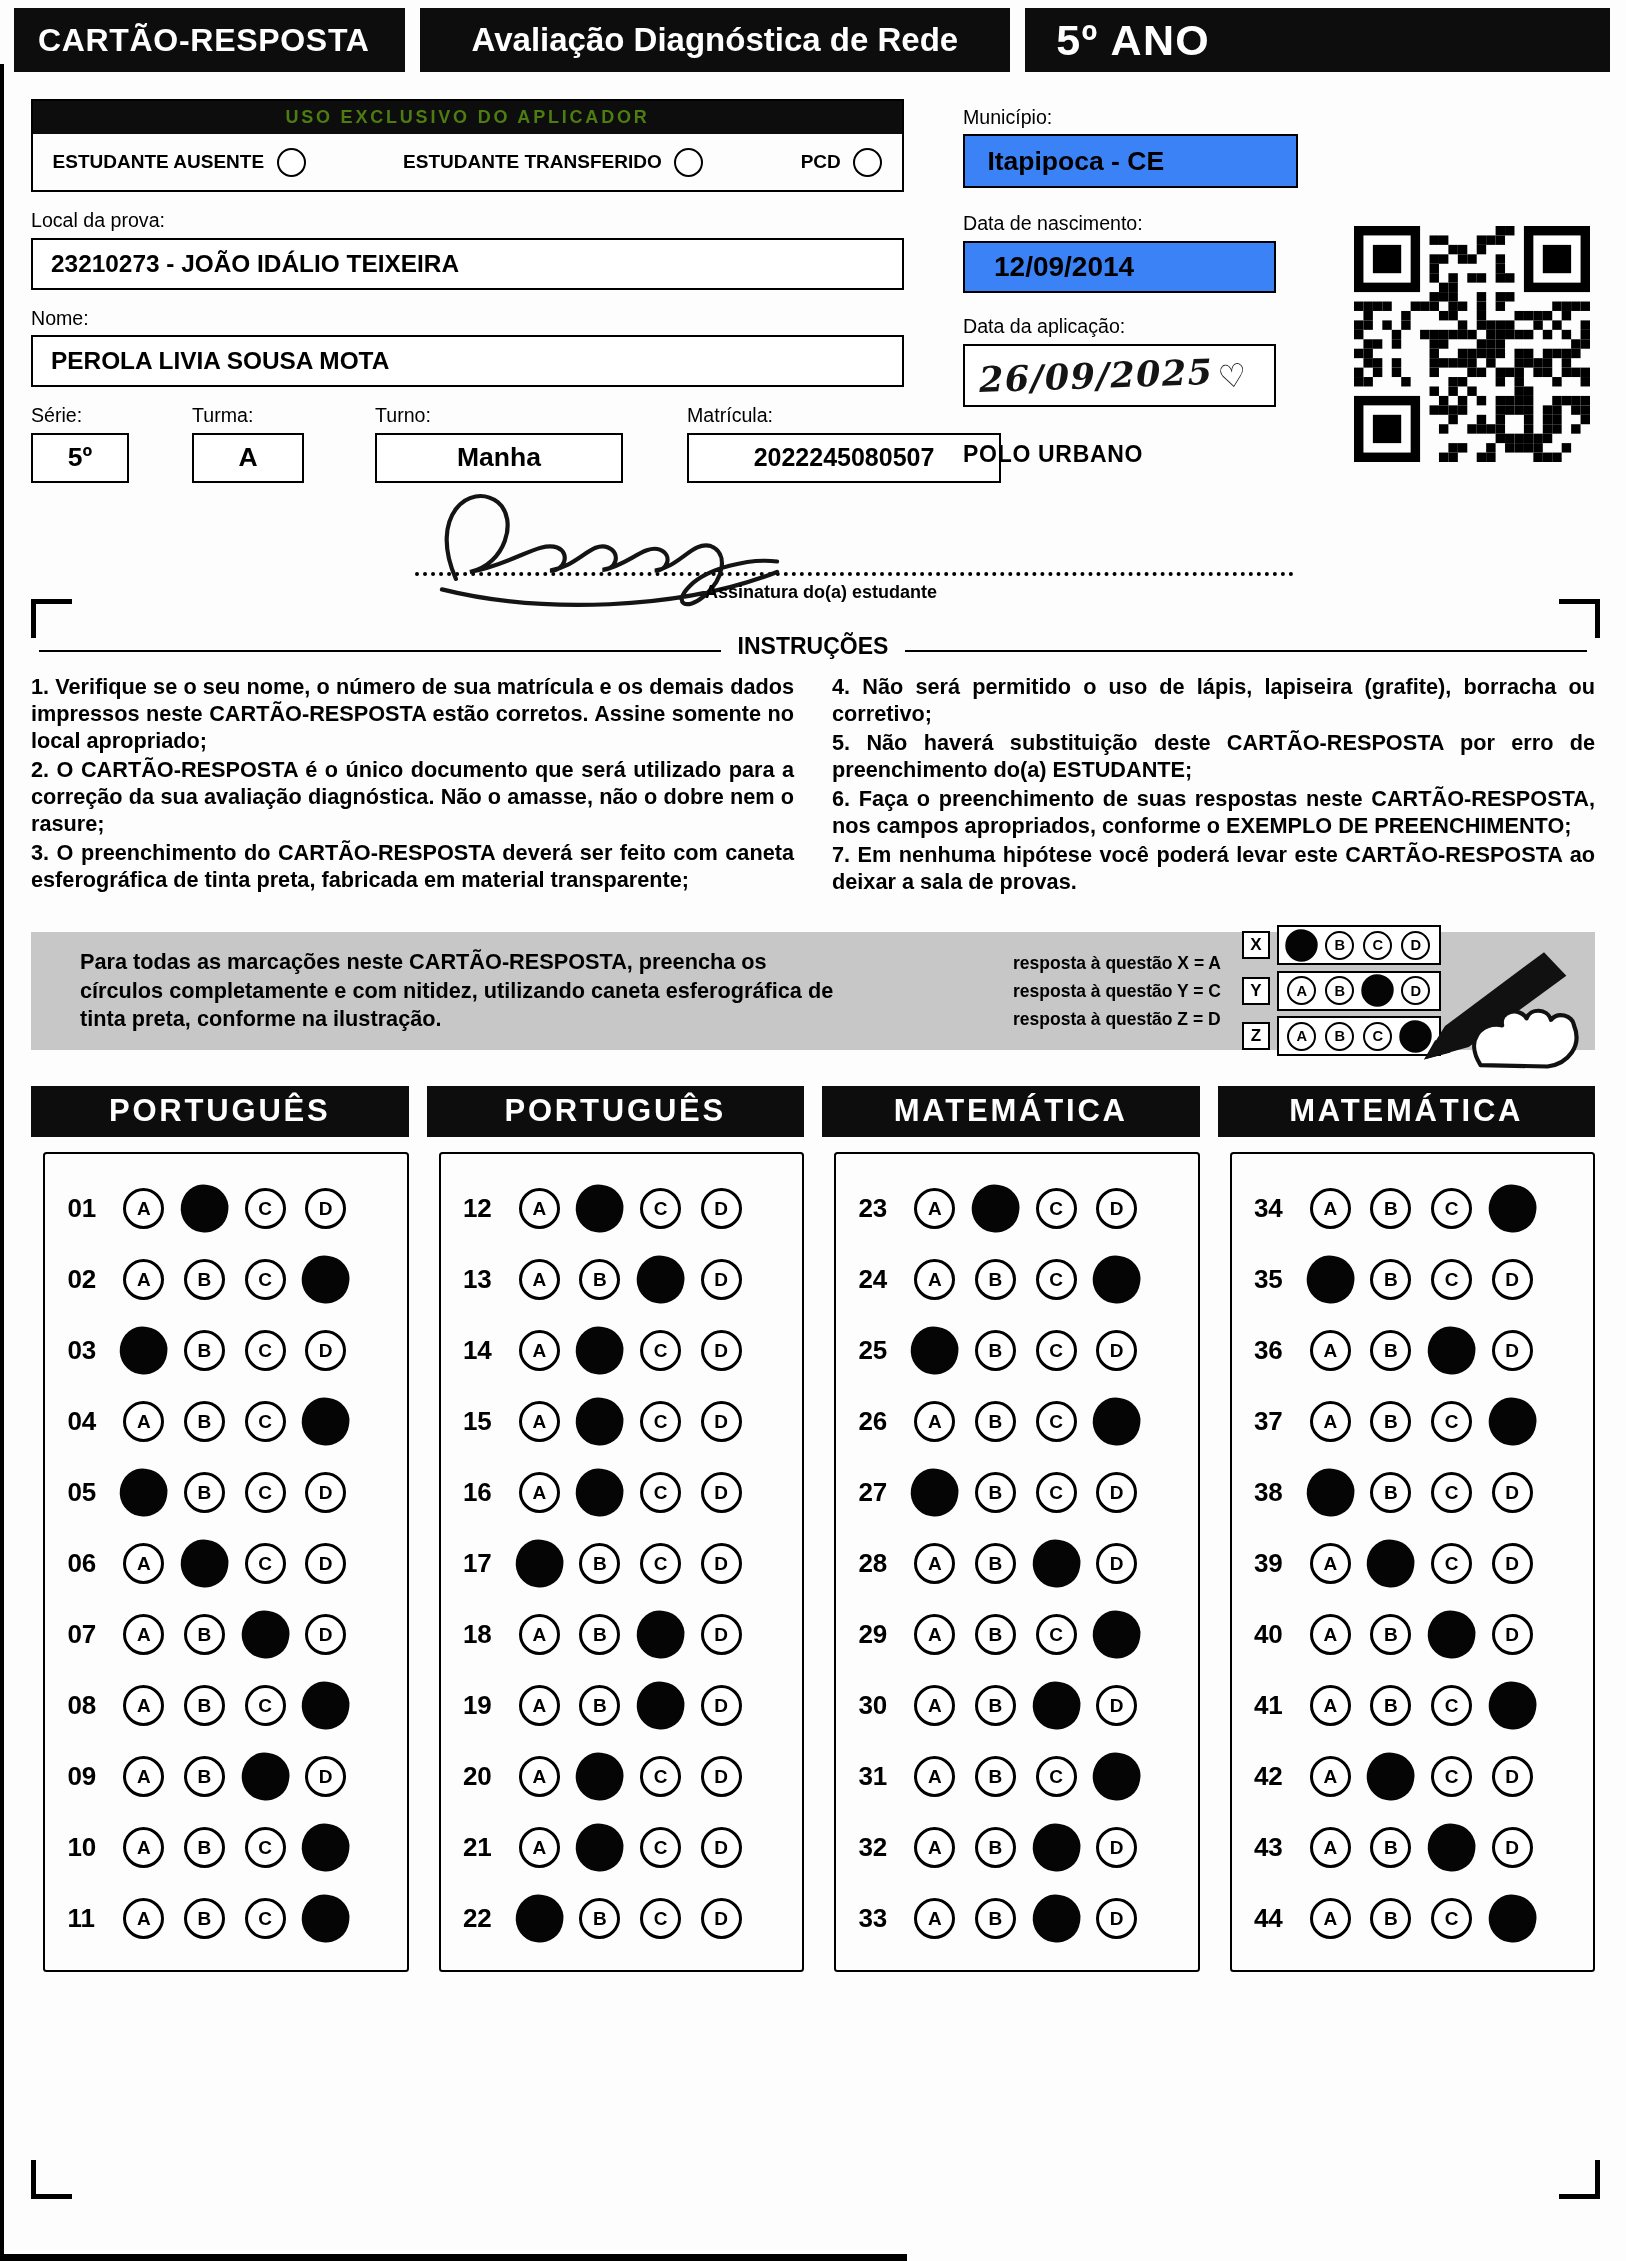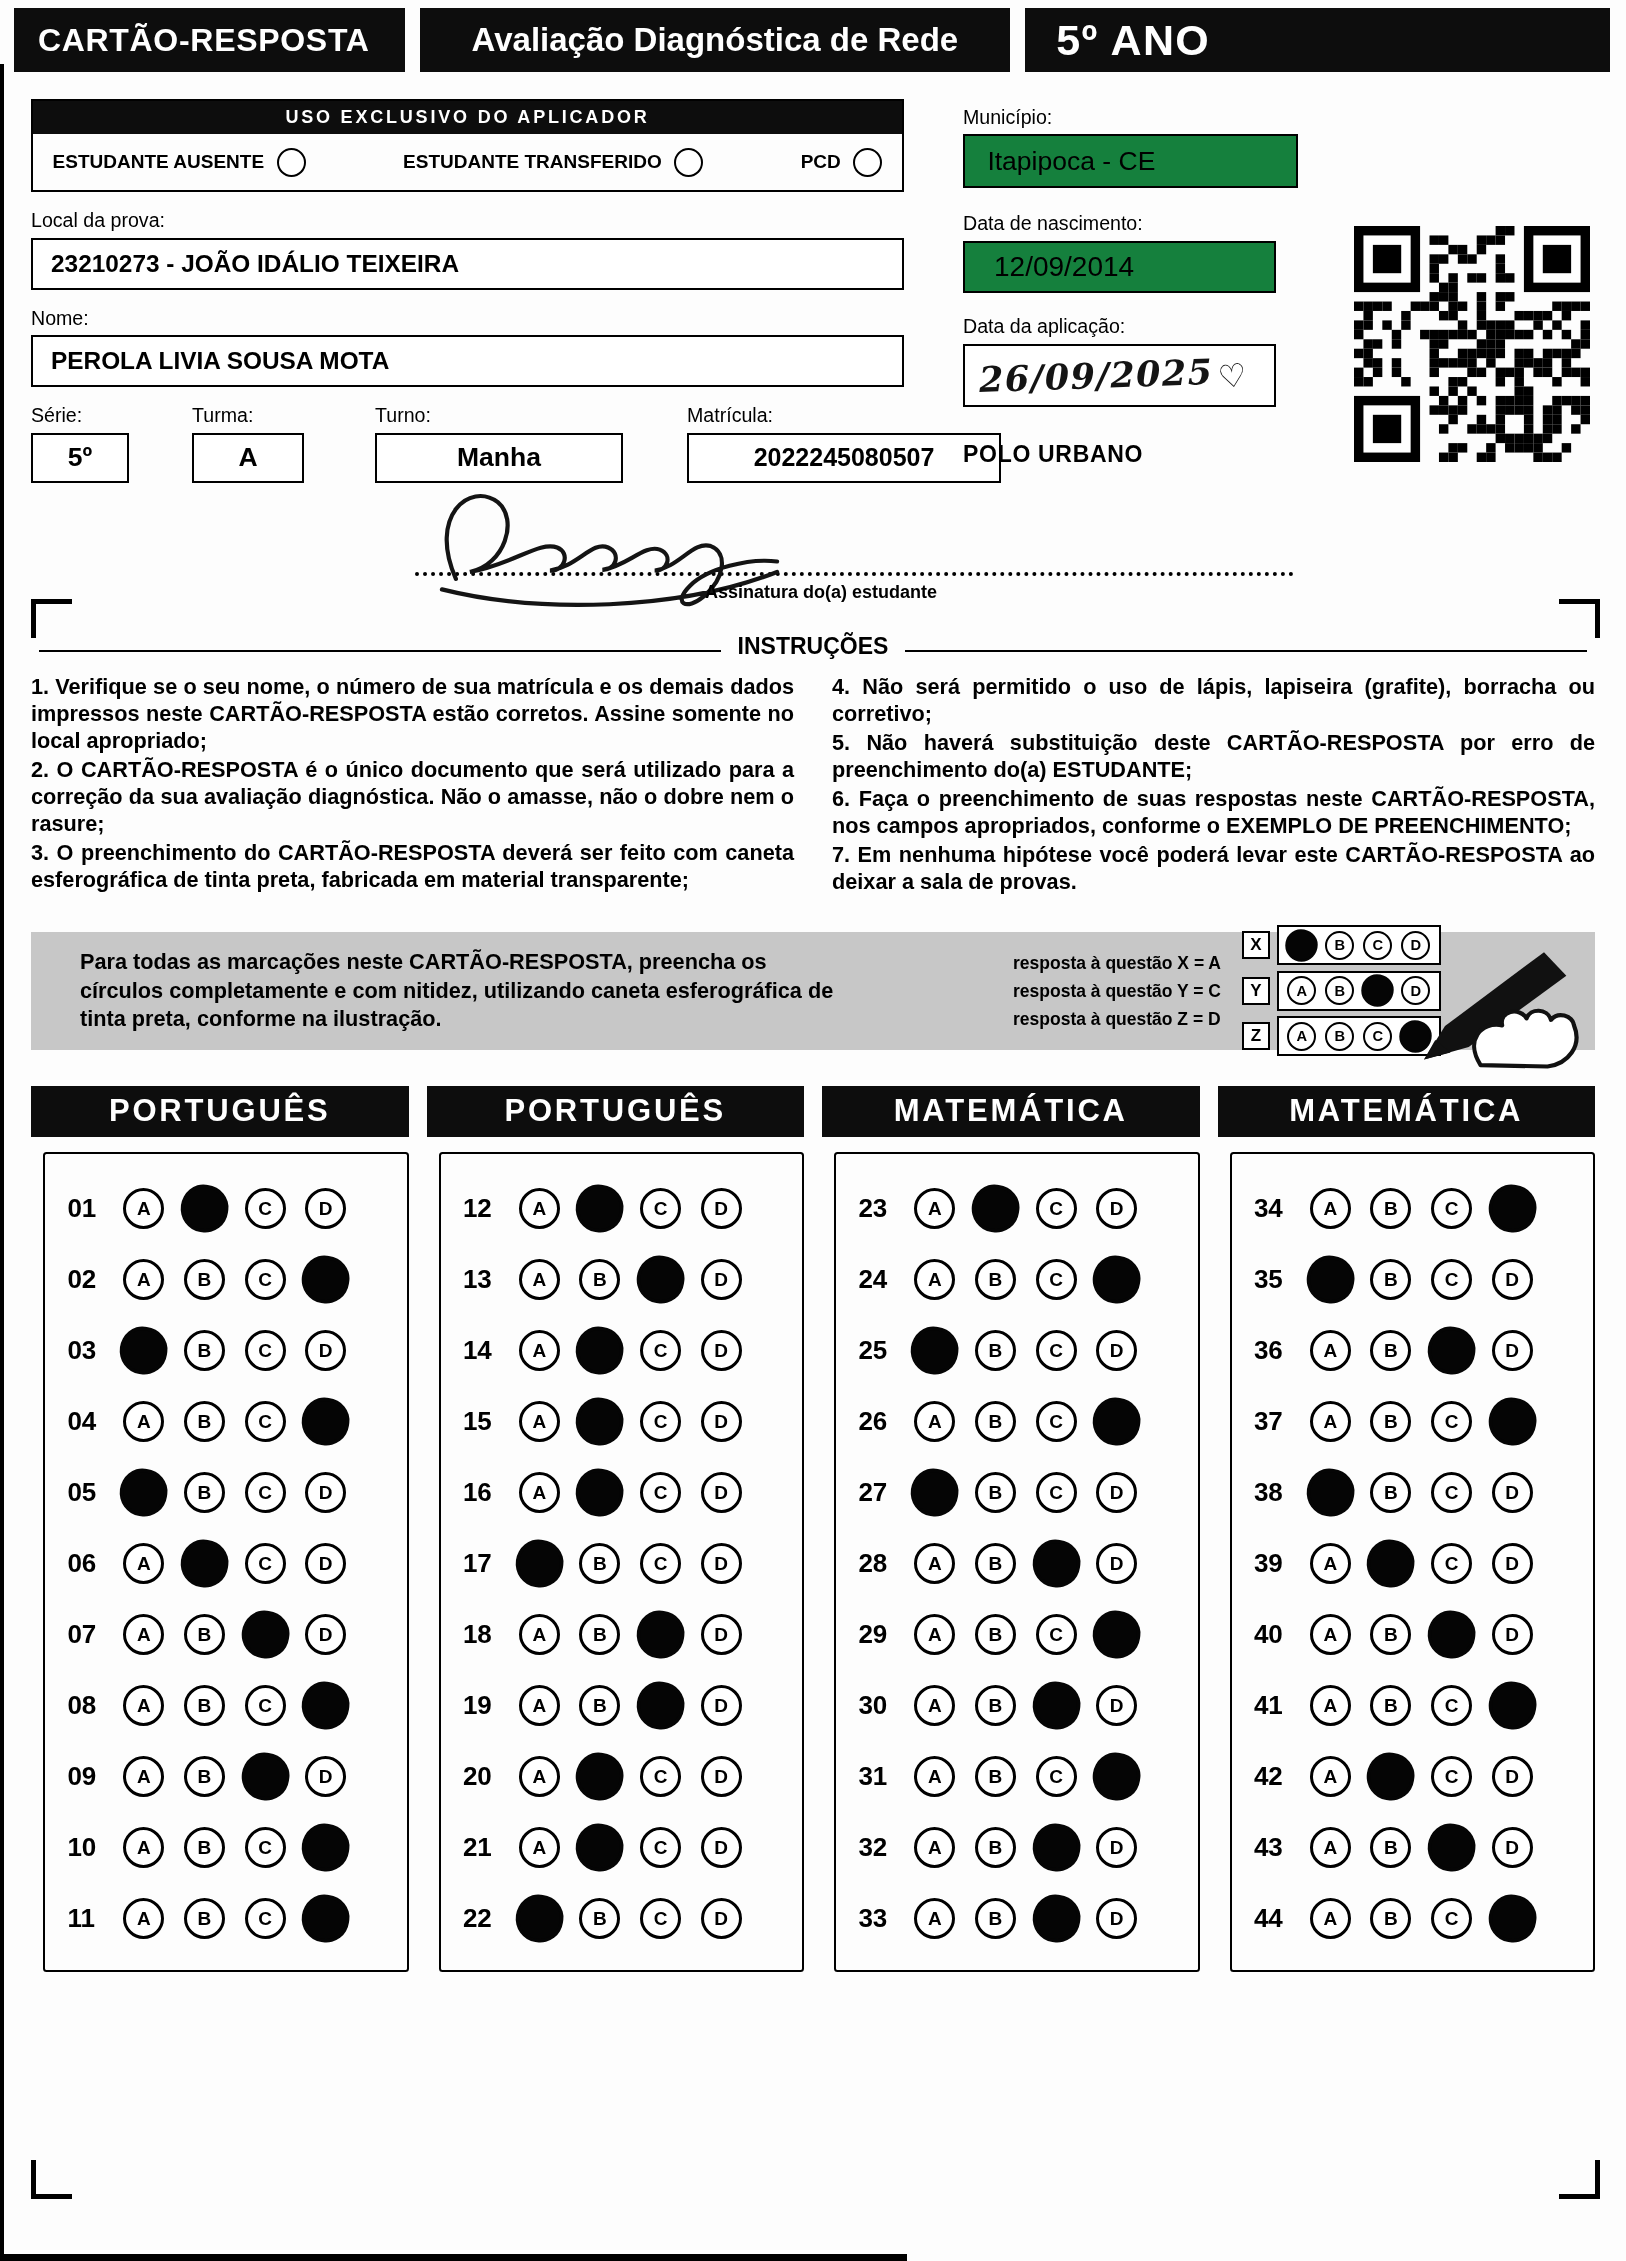--- a/index.html
+++ b/index.html
@@ -14,40 +14,40 @@
   .bar { background:#0d0d0d; color:#fff; display:flex; align-items:center; font-weight:bold; }
   .bar-left  { width:391px; padding-left:24.4px; font-size:32px; letter-spacing:0.7px; }
   .bar-center{ width:590px; justify-content:center; font-size:33px; }
   .bar-right { flex:1; padding-left:31px; font-size:43px; letter-spacing:1.4px; }
   
   .form-area { display:flex; }
   .form-left { width:873px; }
   .form-right{ width:349px; margin-left:59px; }
   .form-qr   { flex:1; padding-top:127px; padding-left:42px; }
   .aplicador { border:2.8px solid #000; }
-  .apl-title { background:#0d0d0d; color:#ffffff; text-align:center; font-weight:bold;
+  .apl-title { background:#0d0d0d; color:#4d7c0f; text-align:center; font-weight:bold;
                font-size:18px; letter-spacing:2.8px; padding:6.3px 0; }
   .apl-opts  { display:flex; align-items:center; justify-content:space-between; padding:13.3px 19.6px;border-radius:12px; }
   .apl-opt   { display:flex; align-items:center; gap:12.6px; }
   .apl-label { font-size:19px; font-weight:bold; }
   .apl-circle{ width:29px; height:29px; border:2.8px solid #000; border-radius:50%; background:#fff; }
   .f-label { font-size:19.6px; font-weight:normal; margin:17px 0 5.6px; }
   .f-box   { border:2.8px solid #000; height:52px; display:flex; align-items:center;
              padding-left:18px; font-size:24.4px; font-weight:bold; background:#fff; }
   .small-row { display:flex; margin-top:1.4px; }
   .sr-item .f-label { margin-top:15.4px; }
   .sr-box { border:2.8px solid #000; height:50px; display:flex; align-items:center;
             justify-content:center; font-size:26.5px; font-weight:bold; background:#fff; }
   .box-serie { width:98px; }
   .box-turma { width:112px; }
   .box-turno { width:248px; }
   .box-matric{ width:314px; font-size:25px; }
   .sp-a { margin-left:63px; } .sp-b { margin-left:71px; } .sp-c { margin-left:64px; }
   .fr-box   { border:2.8px solid #000; height:54px; display:flex; align-items:center;
-              padding-left:22.4px; font-size:26.5px; font-weight:normal; background:#15803d; width:335px; }
+              padding-left:22.4px; font-size:26.5px; font-weight:bold; background:#3b82f6; width:335px; }
   .fr-box-sm{ width:313px; height:52px; padding-left:29px; font-size:28px; }
   .fr-box-hand { width:313px; height:63px; border:2.8px solid #000; display:flex; align-items:center;
                  padding-left:14px; background:#fff; }
   .handwriting { font-family:"DejaVu Serif", serif; font-style:italic; font-size:35px;
                  font-weight:bold; letter-spacing:1.4px; transform:rotate(-2deg); color:#141414; }
   .heart { font-size:32px; margin-left:4.2px; transform:rotate(-8deg); color:#141414; }
   .polo { font-size:23px; font-weight:bold; margin-top:34px; letter-spacing:0.7px; }
   
   .sig-area { position:relative; height:124px; margin-top:11.2px; }
   .sig-line { position:absolute; left:384px; top:78px; width:879px; border-bottom:4.9px dotted #000; }

